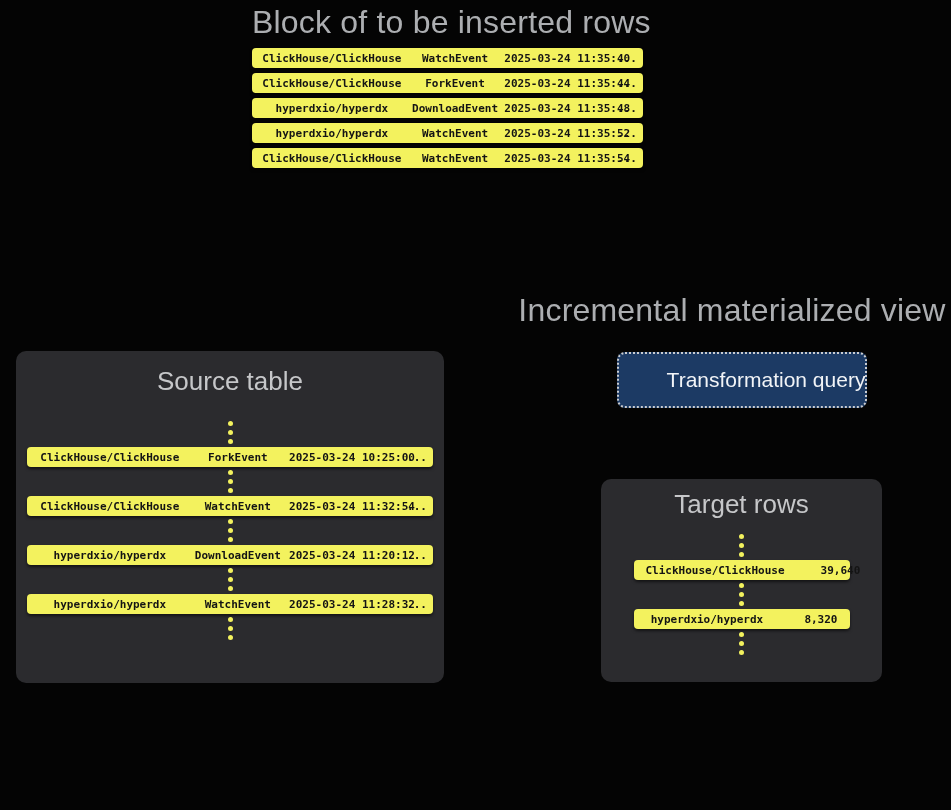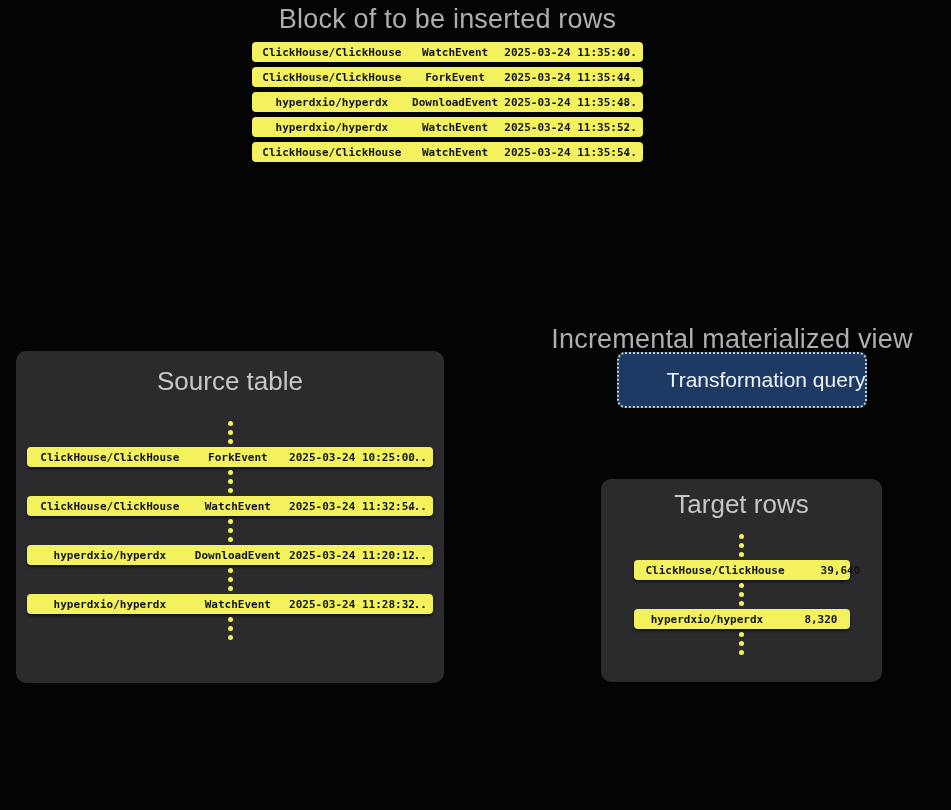--- a/index.html
+++ b/index.html
@@ -8,21 +8,21 @@
     background:#040404;
     font-family:"Liberation Sans", sans-serif;
     position:relative;
     overflow:hidden;
   }
   .abs{position:absolute;}
 
   
   .big-title{
     color:#acaeb1;
-    font-size:27px;
+    font-size:32px;
     font-weight:400;
     text-align:center;
     white-space:nowrap;
     letter-spacing:.2px;
   }
   .panel-title{
     color:#c6c7c9;
     font-size:26px;
     font-weight:400;
     text-align:center;
@@ -91,21 +91,21 @@
     align-items:center;
     gap:4px;
     padding:3px 0;
   }
   .dot{
     width:5px;height:5px;border-radius:50%;
     background:#f3f25e;
   }
 
   
-  .mv-title{ left:512px; top:324px; width:440px; }
+  .mv-title{ left:512px; top:292px; width:440px; }
   .mv-button{
     left:617px; top:352px;
     width:250px; height:56px;
     background:#1c3a64;
     border:2px dotted #c9ccd1;
     border-radius:8px;
     box-sizing:border-box;
     display:flex;
     align-items:center;
     justify-content:center;

